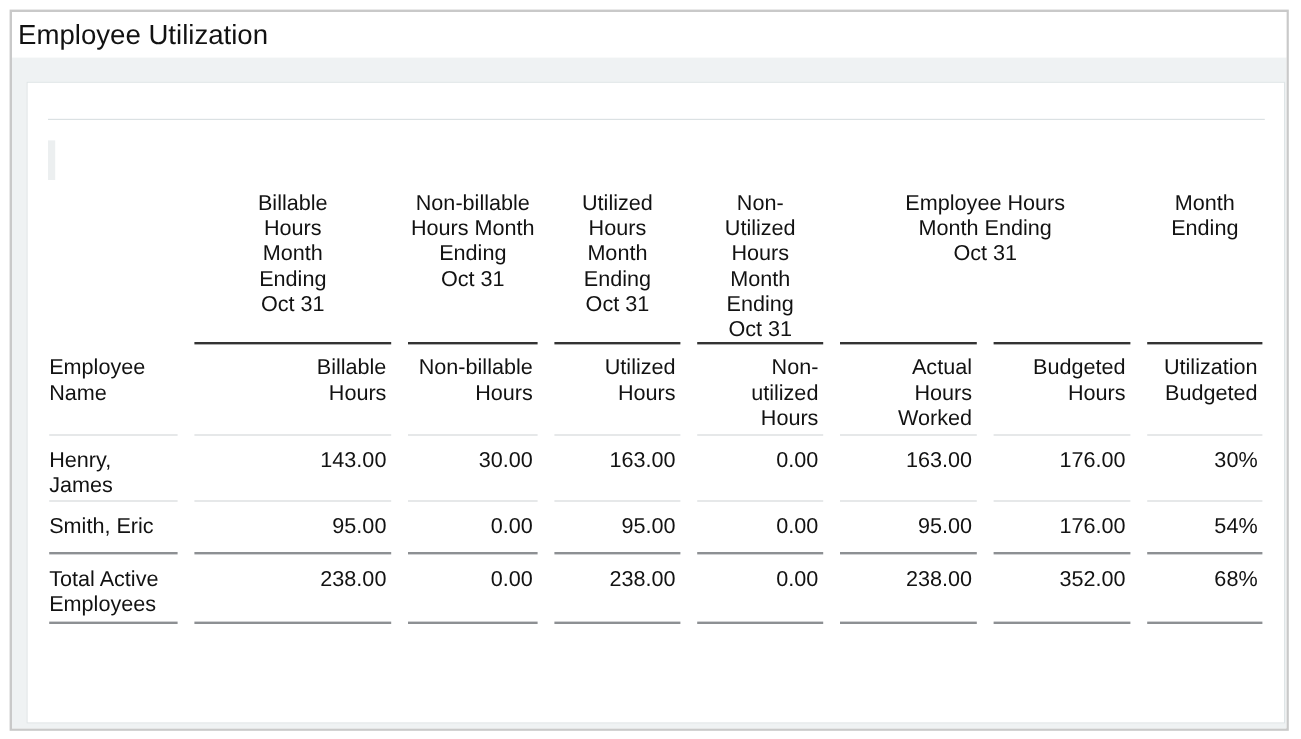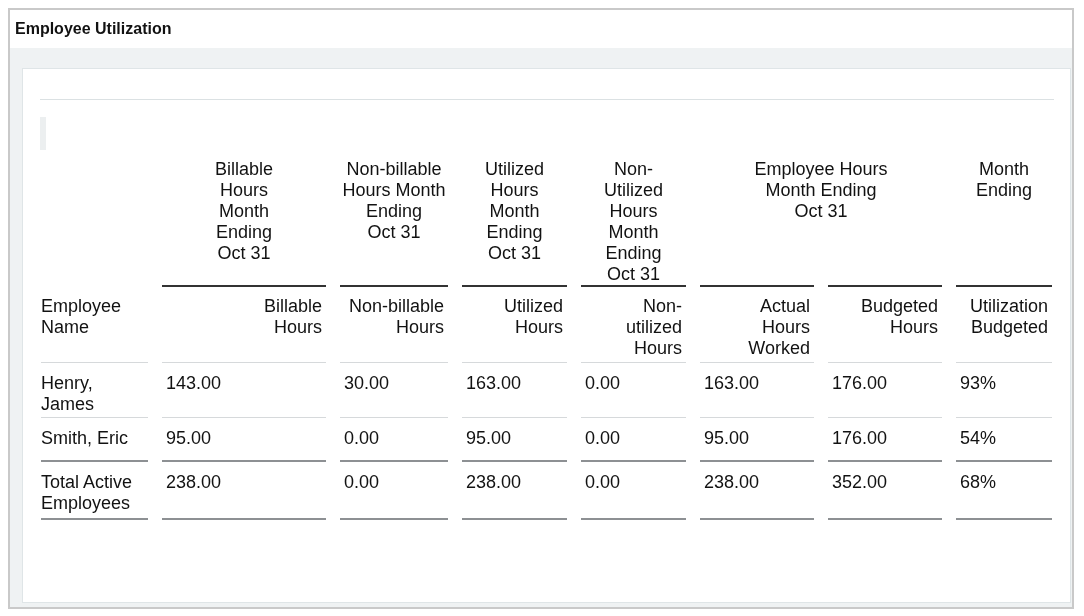--- a/index.html
+++ b/index.html
@@ -23,21 +23,21 @@
   .page{
     border:2px solid var(--page-border);
     height:597px;
     background:#ffffff;
     display:flex;flex-direction:column;
   }
   .title-bar{
     height:38px;flex:none;background:#ffffff;
     display:flex;align-items:center;padding-left:5px;
   }
-  .title{font-size:16px;font-weight:bold;letter-spacing:0;}
+  .title{font-size:23px;font-weight:normal;letter-spacing:0;}
   .panel{flex:1;background:var(--panel-bg);overflow:hidden;}
   .card{
     margin:20px 1px 2px 12px;
     height:533px;
     background:#ffffff;
     border:1px solid var(--card-border);
     position:relative;
     overflow:hidden;
   }
   .card-rule{
@@ -67,21 +67,21 @@
   .sh{
     padding:9px 4px 2px 4px;
     text-align:right;
     border-bottom:1px solid var(--sep-light);
     height:64px;
     margin-left:40px;
   }
   .sh.left{text-align:left;padding-left:0;}
   .body-row td{
     padding:10px 4px 2px 4px;
-    text-align:left;
+    text-align:right;
     border-bottom:1px solid var(--sep-light);
   }
   .body-row td.name{text-align:left;padding-left:0;}
   .r-section td{height:41px;}
   .r-data td{height:42px;}
   .r-strong td{height:30px;border-bottom:2px solid var(--sep-strong);}
   .r-total td{height:44px;border-bottom:2px solid var(--sep-strong);}
 </style>
 </head>
 <body>
@@ -176,21 +176,21 @@
 
           <tr class="body-row r-data">
             <td class="name">Henry,
 James</td>
             <td>143.00</td>
             <td>30.00</td>
             <td>163.00</td>
             <td>0.00</td>
             <td>163.00</td>
             <td>176.00</td>
-            <td>93%</td>
+            <td>30%</td>
           </tr>
 
           <tr class="body-row r-strong">
             <td class="name">Smith, Eric</td>
             <td>95.00</td>
             <td>0.00</td>
             <td>95.00</td>
             <td>0.00</td>
             <td>95.00</td>
             <td>176.00</td>

